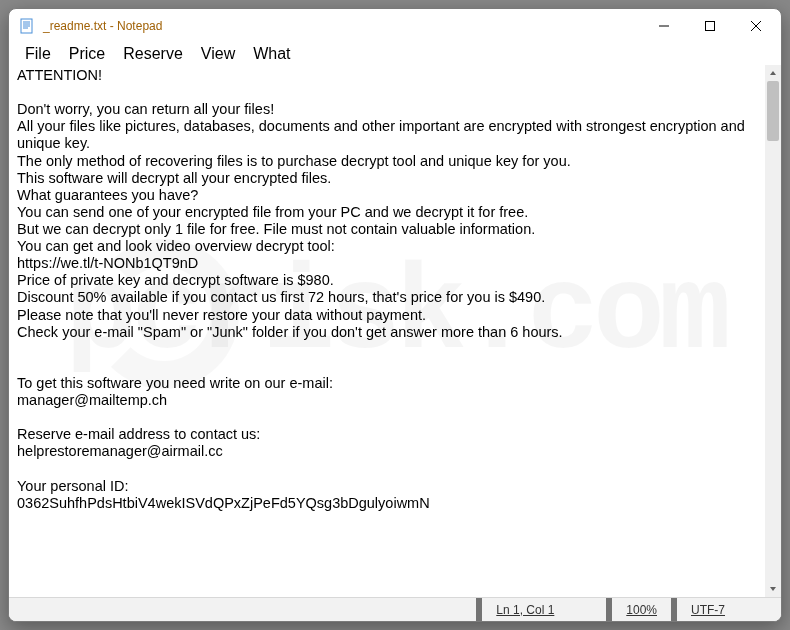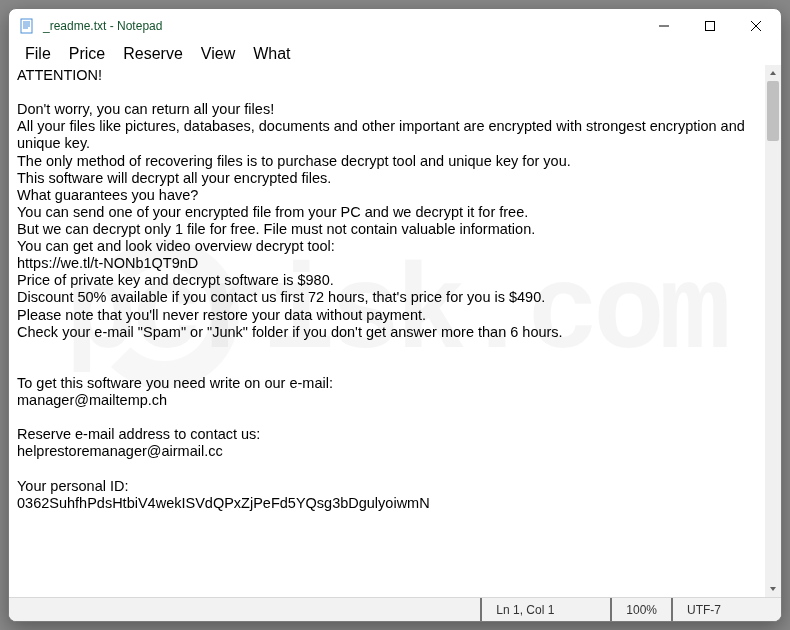--- a/index.html
+++ b/index.html
@@ -4,41 +4,41 @@
 <style>
 * { box-sizing: border-box; margin: 0; padding: 0; }
 body { width: 790px; height: 630px; background: #888; font-family: "Segoe UI", Arial, sans-serif; overflow: hidden; }
 .window {
   position: absolute; left: 8px; top: 8px; width: 774px; height: 614px;
   background: #fff; border: 1px solid #7a7a7a; border-radius: 8px;
   box-shadow: 0 6px 20px rgba(0,0,0,0.35); overflow: hidden;
 }
 .titlebar { display: flex; align-items: center; height: 34px; padding: 0 2px 0 10px; }
 .app-icon { width: 16px; height: 16px; margin-right: 8px; }
-.title { flex: 1; font-size: 12px; color: #14532d; }
+.title { flex: 1; font-size: 12px; color: #a16207; }
 .win-controls { display: flex; height: 100%; }
 .win-btn { width: 46px; display: flex; align-items: center; justify-content: center; color: #000; }
 .menubar { height: 22px; display: flex; align-items: center; padding: 0 8px; font-size: 16px; gap: 2px; }
 .menu-item { padding: 2px 8px; }
 .content-wrap { position: relative; height: calc(100% - 34px - 22px - 24px); }
 .content {
   padding: 2px 6px 2px 8px; height: 100%; overflow: hidden;
   font-family: Liberation Sans, sans-serif; font-size: 14.5px;
   line-height: 1.18; white-space: pre-wrap; word-wrap: break-word; color: #000;
 }
 .vscroll { position: absolute; right: 0; top: 0; bottom: 0; width: 16px; background: #f0f0f0; display: flex; flex-direction: column; }
 .sb-btn { height: 16px; display:flex; align-items:center; justify-content:center; color:#555; }
 .sb-track { flex: 1; position: relative; }
 .sb-thumb { position: absolute; left: 2px; right: 2px; top: 0; height: 60px; background: #c0c0c0; border-radius: 2px; }
 .statusbar {
   position: absolute; left: 0; right: 0; bottom: 0; height: 24px;
   background: #f2f2f2; border-top: 1px solid #d8d8d8;
   display: flex; align-items: center; font-size: 12px; color: #333;
 }
-.status-cell { padding: 0 14px; border-left: 2px solid #737373; height: 100%; display: flex; align-items: center; }
+.status-cell { padding: 0 14px; border-left: 6px solid #737373; height: 100%; display: flex; align-items: center; text-decoration: underline; }
 .status-spacer { flex: 1; }
 
 .wm { position: absolute; left: 50%; top: 50%; transform: translate(-50%, -50%); font-size: 120px; font-weight: 700; color: rgba(0,0,0,0.04); pointer-events: none; font-family: Liberation Mono, monospace; white-space: nowrap; letter-spacing: -6px; }
 .wm-ring { position: absolute; left: 80px; top: 230px; width: 150px; height: 150px; border: 28px solid rgba(0,0,0,0.03); border-left-color: transparent; border-radius: 50%; pointer-events: none; }
 </style>
 </head>
 <body>
 
 <div class="window">
   <div class="wm-ring"></div>

